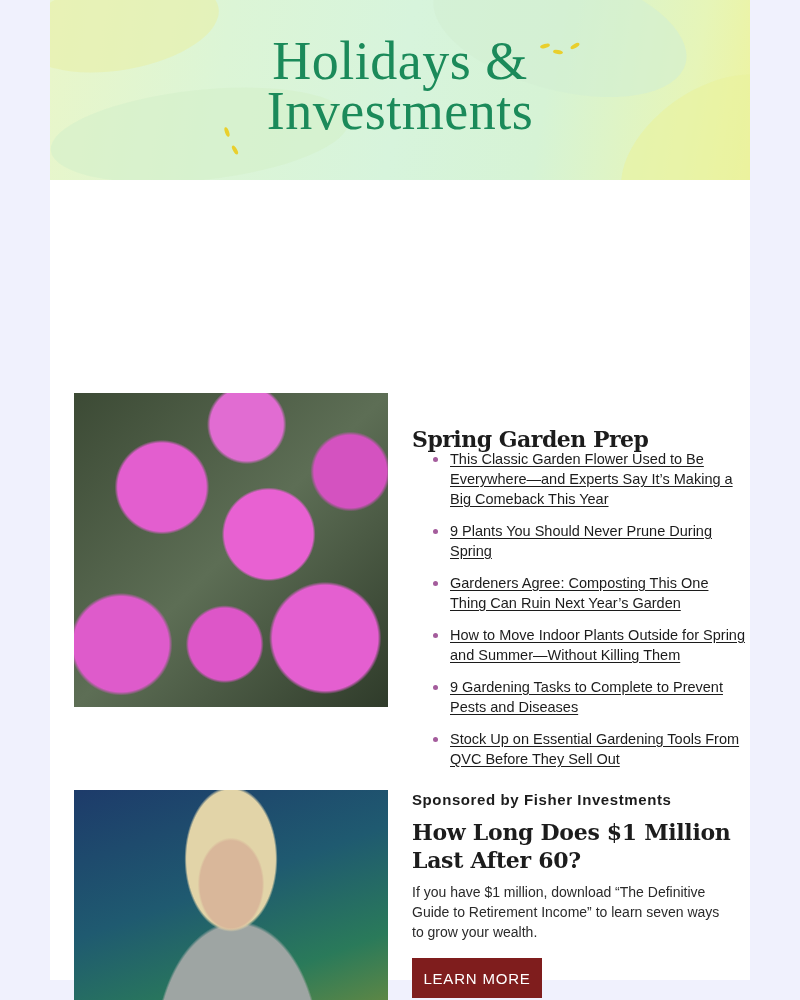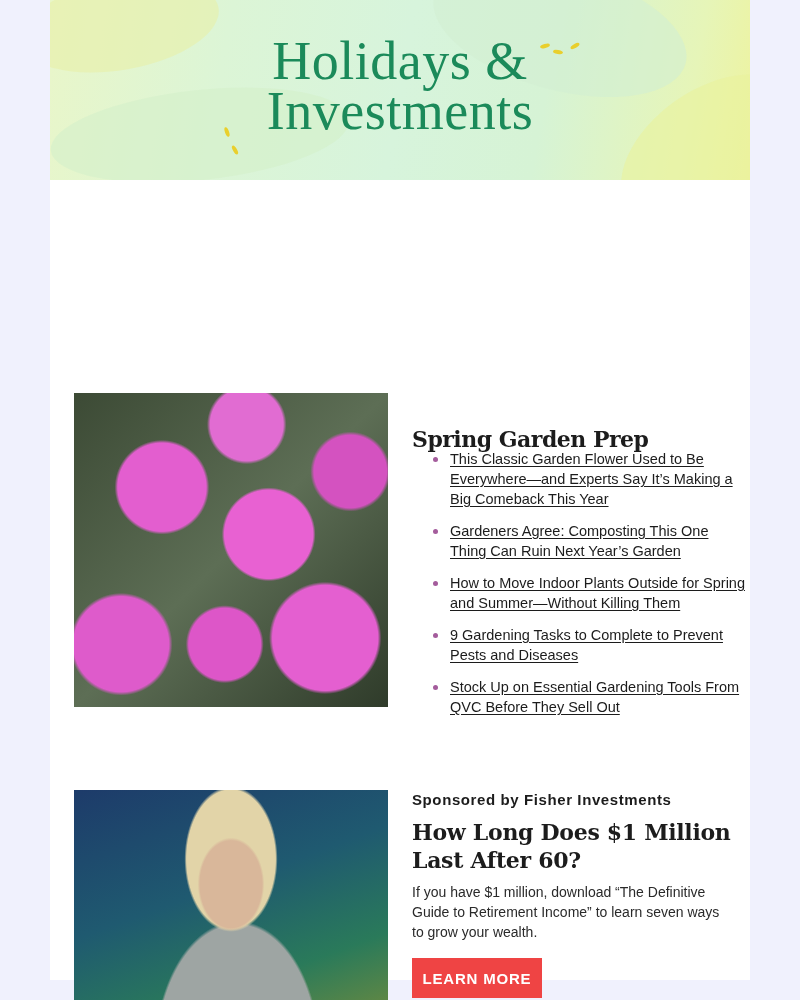--- a/index.html
+++ b/index.html
@@ -32,22 +32,22 @@
                 radial-gradient(ellipse at 52% 85%, #9ea5a3 0 35%, transparent 36%),
                 linear-gradient(160deg, #1d3b6a 0%, #1f5a70 35%, #2a7a5a 60%, #6a8a40 80%, #c7a63a 100%); }
   .section-title { position:absolute; left:362px; top:210px; font-family:"DejaVu Serif", serif; font-weight:bold; font-size:22px; color:#1c1c1c; letter-spacing:-0.5px;margin-top:36px; }
   .links { position:absolute; left:362px; top:253px; width:320px; margin:16px; padding:0; list-style:none; }
   .links li { position:relative; padding-left:22px; margin-bottom:12px; font-size:14.5px; line-height:20px; color:#1c1c1c; }
   .links li::before { content:""; position:absolute; left:5px; top:8px; width:5px; height:5px; border-radius:50%; background:#a45c9c; }
   .links a { color:#1c1c1c; text-decoration:underline; text-underline-offset:2px; }
   .sponsor { position:absolute; left:362px; top:611px; font-size:15px; font-weight:bold; color:#1c1c1c; letter-spacing:0.6px; }
   .ad-title { position:absolute; left:362px; top:638px; width:320px; font-family:"DejaVu Serif", serif; font-weight:bold; font-size:22px; line-height:28px; color:#1c1c1c; letter-spacing:-0.3px; }
   .ad-body { position:absolute; left:362px; top:702px; width:320px; font-size:14px; line-height:20px; color:#2a2a2a; }
-  .cta { position:absolute; left:362px; top:778px; width:130px; height:40px; background:#ef4444; color:#fff; border:none;
-    font-family:"Liberation Sans", sans-serif; font-weight:bold; font-size:15px; letter-spacing:0.8px; cursor:pointer; }
+  .cta { position:absolute; left:362px; top:778px; width:130px; height:40px; background:#7f1d1d; color:#fff; border:none;
+    font-family:"Liberation Sans", sans-serif; font-weight:normal; font-size:15px; letter-spacing:0.8px; cursor:pointer; }
 </style>
 </head>
 <body>
 
 <div class="email">
   <div class="hero">
     <div class="blob b1"></div>
     <div class="blob b2"></div>
     <div class="blob b3"></div>
     <div class="blob b4"></div>
@@ -60,20 +60,21 @@
       <div>Holidays &amp;</div>
       <div>Investments</div>
     </div>
   </div>
 
   <div class="content">
     <div class="img flower-img" title="Pink impatiens flowers"></div>
     <div class="section-title">Spring Garden Prep</div>
     <ul class="links">
       <li><a href="#">This Classic Garden Flower Used to Be Everywhere—and Experts Say It’s Making a Big Comeback This Year</a></li>
+      <li><a href="#">9 Plants You Should Never Prune During Spring</a></li>
       <li><a href="#">Gardeners Agree: Composting This One Thing Can Ruin Next Year’s Garden</a></li>
       <li><a href="#">How to Move Indoor Plants Outside for Spring and Summer—Without Killing Them</a></li>
       <li><a href="#">9 Gardening Tasks to Complete to Prevent Pests and Diseases</a></li>
       <li><a href="#">Stock Up on Essential Gardening Tools From QVC Before They Sell Out</a></li>
     </ul>
 
     <div class="img woman-img" title="Smiling older woman with glasses"></div>
     <div class="sponsor">Sponsored by Fisher Investments</div>
     <div class="ad-title">How Long Does $1 Million Last After 60?</div>
     <div class="ad-body">If you have $1 million, download “The Definitive Guide to Retirement Income” to learn seven ways to grow your wealth.</div>

